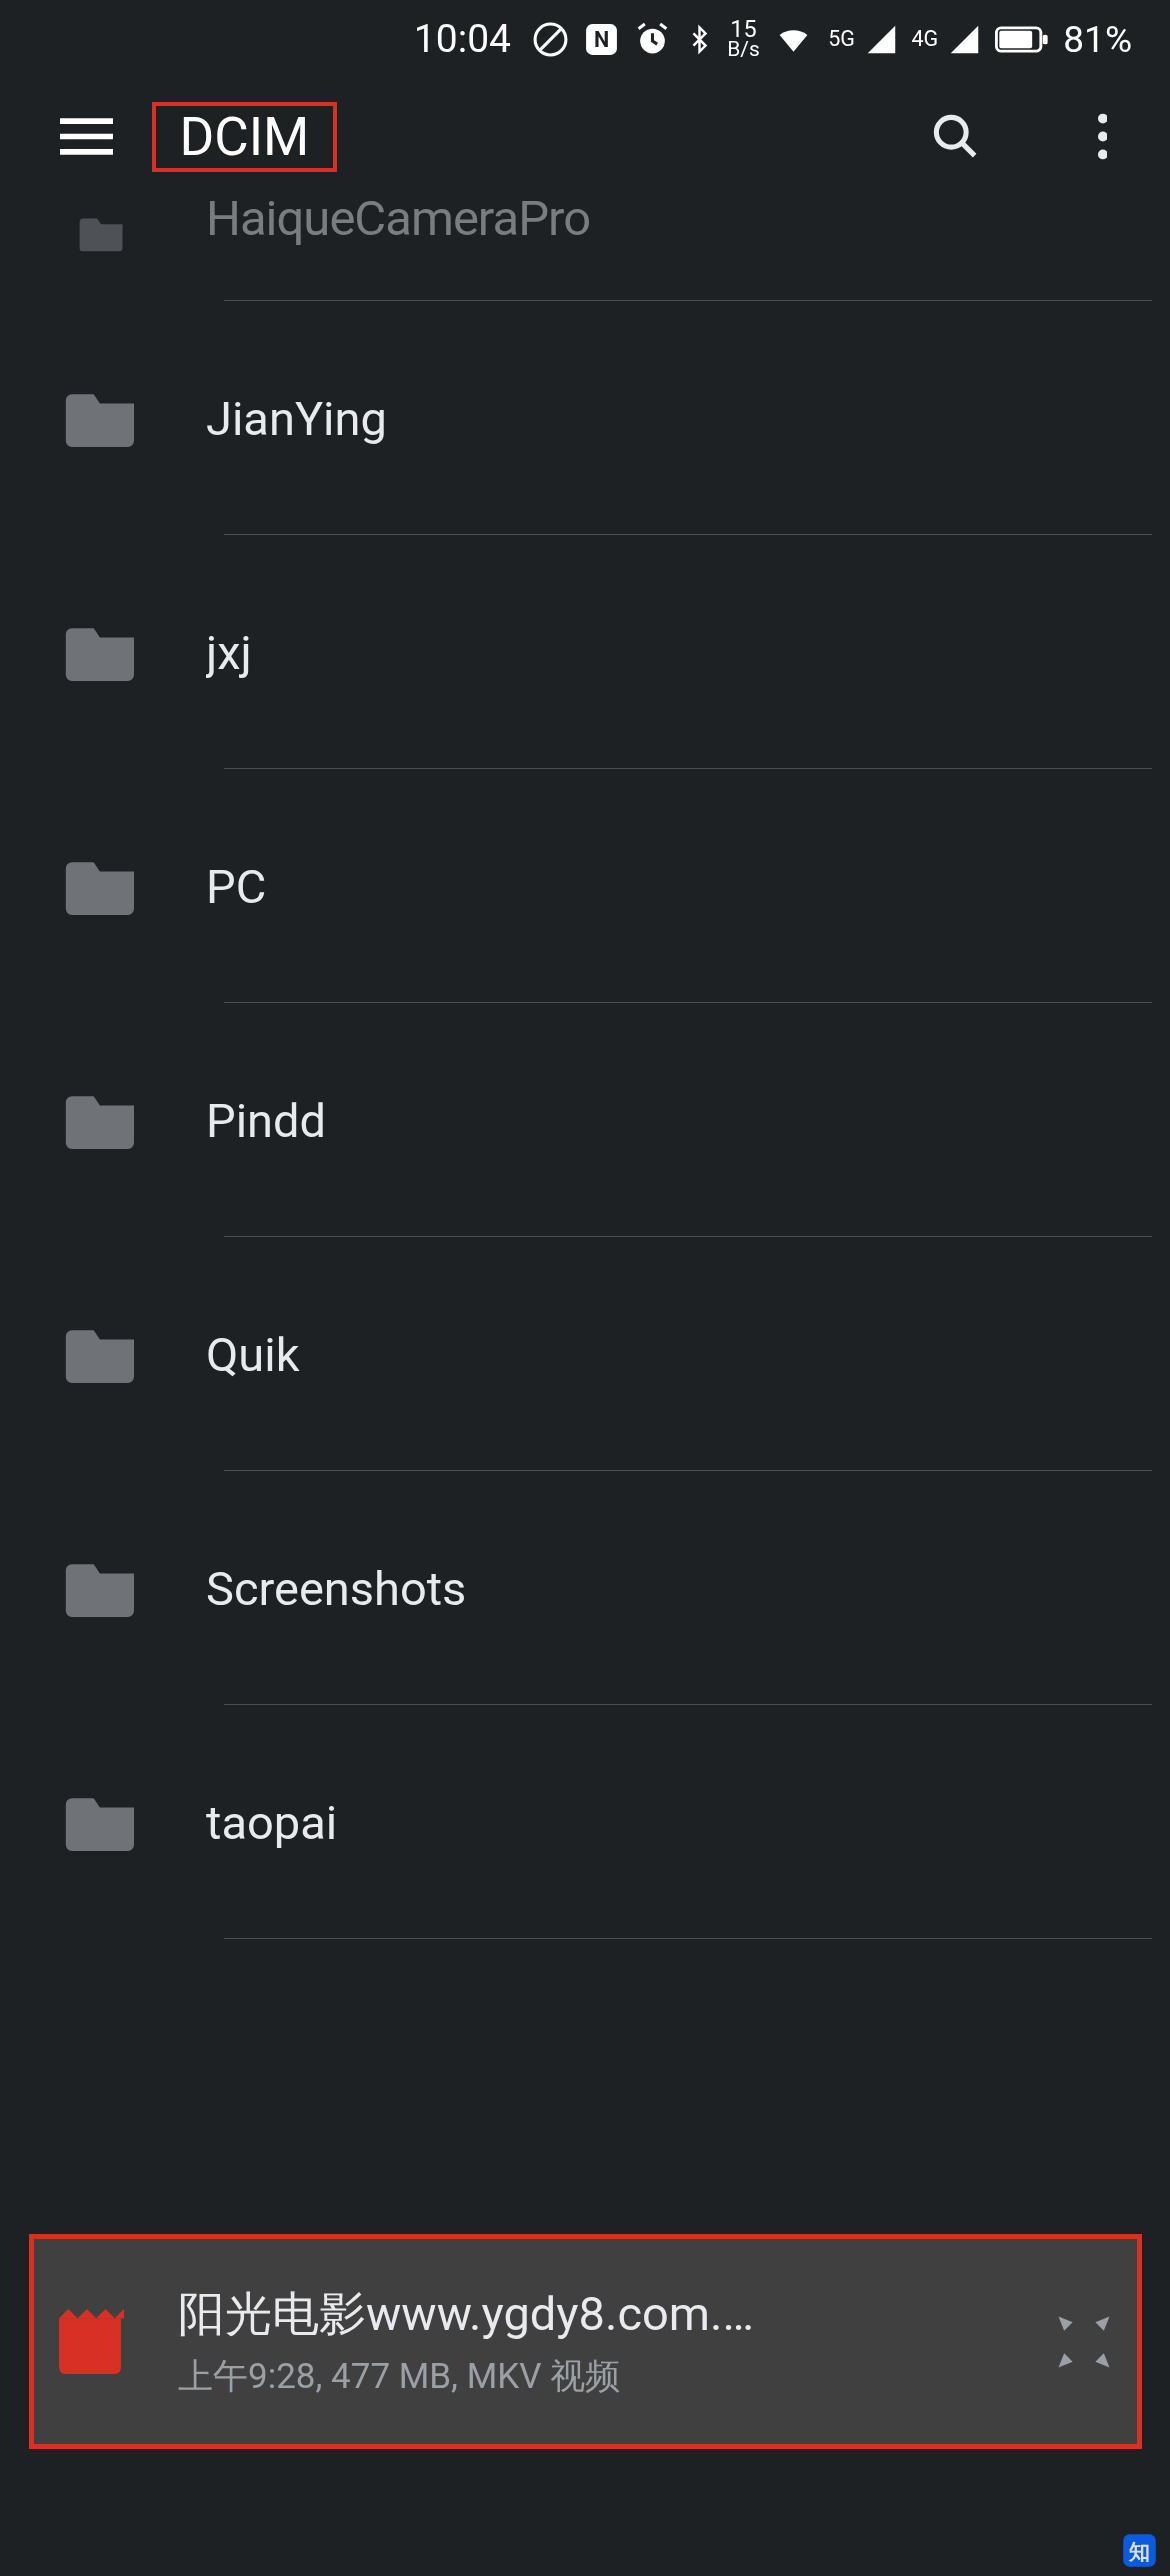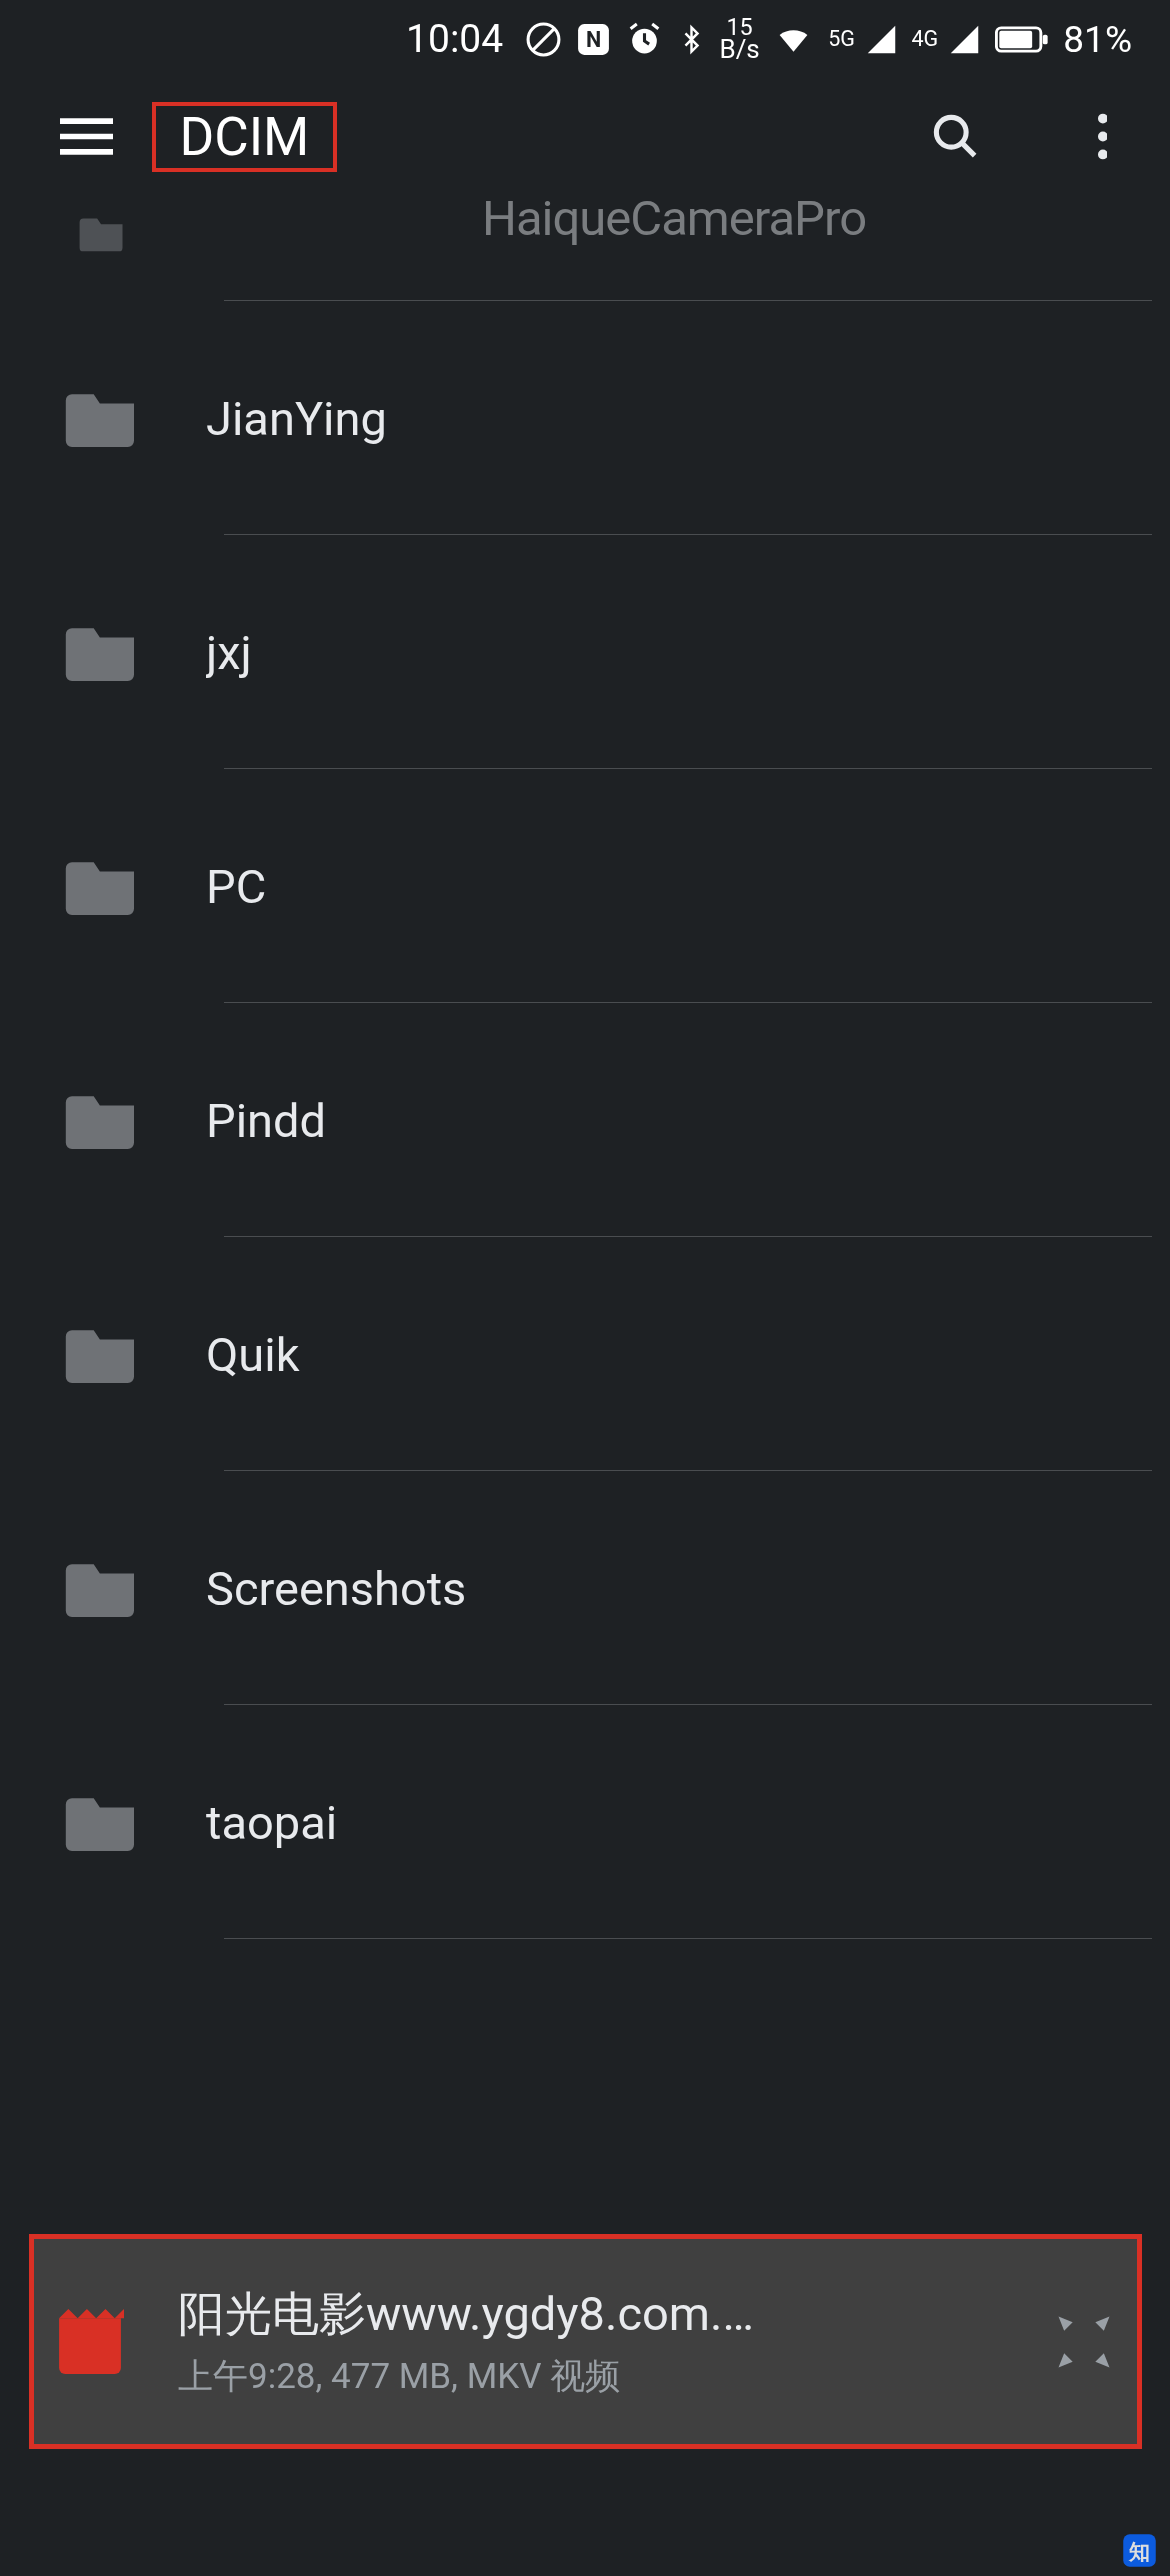--- a/index.html
+++ b/index.html
@@ -7,36 +7,36 @@
   .screen { width: 1171px; height: 2576px; position: relative; background: #1e2124; }
 
   
   .status-bar { height: 78px; display: flex; align-items: center; justify-content: flex-end; padding: 0 39px 0 39px; gap: 13.7px; font-size: 37px; font-weight: 400; color: #fff; }
   .status-bar .time { font-size: 39px; margin-right: 7.8px; }
   .sb-ico { display:inline-flex; align-items:center; justify-content:center; color:#fff; }
   .sb-ico svg { display:block; }
   .sb-text { font-size: 37px; }
   .speed { display:flex; flex-direction:column; align-items:center; line-height:0.9; font-size:21.5px; }
   .speed .num { font-size:23.4px; }
-  .speed .unit { font-size:26px; }
+  .speed .unit { font-size:21px; }
   .net-label { font-size:21.5px; line-height:1; margin-right:-3.9px; }
 
   
   .app-bar { height: 117px; display: flex; align-items: center; padding: 0 39px; gap: 39px; margin-left: 21px; }
   .hamburger { width: 53px; height: 53px; display:flex; align-items:center; justify-content:center; cursor:pointer; }
   .title { font-size: 53px; font-weight: 400; color: #fff; flex: 0 0 auto; padding: 5.9px 23.4px; }
   .title-wrap { border: 4.9px solid #d93025; padding: 0; display:inline-block; }
   .spacer { flex: 1 1 auto; }
   .appbar-ico { width: 59px; height: 59px; display:flex; align-items:center; justify-content:center; cursor:pointer; }
   .appbar-ico + .appbar-ico { margin-left: 49px; }
 
   
   .list { position: absolute; top: 174px; left:0; right:0; bottom:0; overflow:hidden; }
   .row { display:flex; align-items:center; height: 234px; padding-left: 59px; padding-right: 29px; gap: 59px; position:relative; cursor:pointer; }
-  .row.first { height: 166px; margin-top: -39px; text-align: center; }
+  .row.first { height: 166px; margin-top: -39px; }
   .row .divider { position:absolute; left: 224px; right: 19.5px; bottom: 0; height: 1px; background: #4a4d50; }
   .icon-col { width: 88px; display:flex; justify-content:center; }
   .folder-icon svg { width: 78px; height: 62px; fill: #6f7276; }
   .label { font-size: 47px; color: #e8eaed; font-weight: 400; flex:1 1 auto; white-space:nowrap; overflow:hidden; text-overflow:ellipsis; }
   .row.first .label { font-size: 49px; color:#7a7d80; letter-spacing: -1px; }
   .row.first .folder-icon { opacity: 0.6; transform: translateY(15.6px); }
   .row.first .folder-icon svg { height: 39px; }
 
   
   .video-row { position:absolute; left: 29px; right: 29px; bottom: 127px; border: 5.9px solid #d93025; height: 215px; display:flex; align-items:center; padding-left: 17px; padding-right: 19.5px; gap: 49px; cursor:pointer; background: #404040; }

